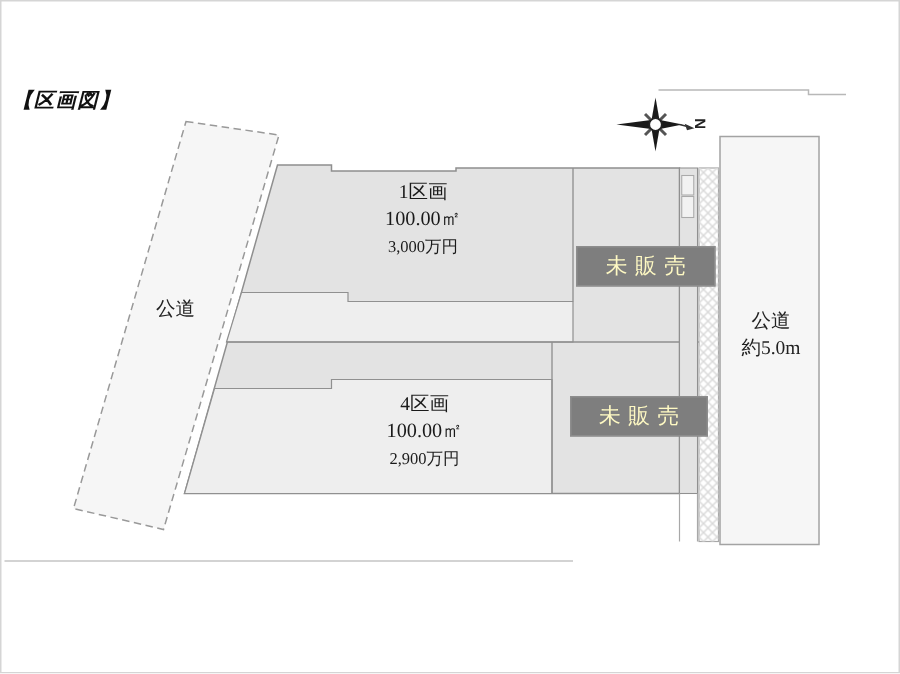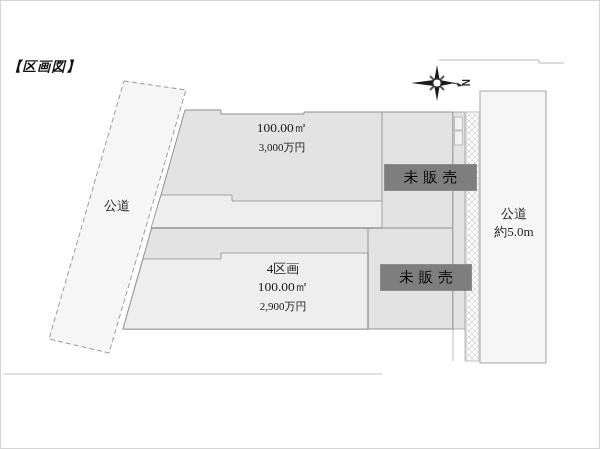--- a/index.html
+++ b/index.html
@@ -17,21 +17,21 @@
   .road-label .w{font-size:13px;}
   .road-label.left{left:66px;top:196px;width:100px;}
   .road-label.right{left:463px;top:204px;width:100px;}
   .plot-label{position:absolute;width:140px;text-align:center;color:#1a1a1a;}
   .plot-label .p-name{font-size:13px;line-height:18px;}
   .plot-label .p-area{font-size:13.5px;line-height:18px;}
   .plot-label .p-price{font-size:11px;line-height:21px;}
   .plot-label.plot1{left:211px;top:118px;}
   .plot-label.plot4{left:212px;top:259px;}
   .badge{
-    position:absolute;background:#7e7e7e;color:#000000;
+    position:absolute;background:#7e7e7e;color:#fef9c3;
     display:flex;align-items:center;justify-content:center;
     font-size:14.5px;letter-spacing:5px;padding-left:5px;box-sizing:border-box;
     border:1px solid #8d8d8d;
   }
   .badge.b1{left:383px;top:163px;width:93px;height:27px;}
   .badge.b2{left:379px;top:263px;width:92px;height:27px;}
   .compass-n{
     position:absolute;left:461px;top:76px;font-size:10px;font-weight:700;
     font-family:"Liberation Sans","DejaVu Sans",sans-serif;color:#222;
     transform:rotate(90deg);
@@ -99,20 +99,21 @@
   <div class="road-label left">
     <div>公道</div>
   </div>
 
   <div class="road-label right">
     <div>公道</div>
     <div class="w">約5.0m</div>
   </div>
 
   <div class="plot-label plot1">
+    <div class="p-name">1区画</div>
     <div class="p-area">100.00㎡</div>
     <div class="p-price">3,000万円</div>
   </div>
 
   <div class="plot-label plot4">
     <div class="p-name">4区画</div>
     <div class="p-area">100.00㎡</div>
     <div class="p-price">2,900万円</div>
   </div>
 

